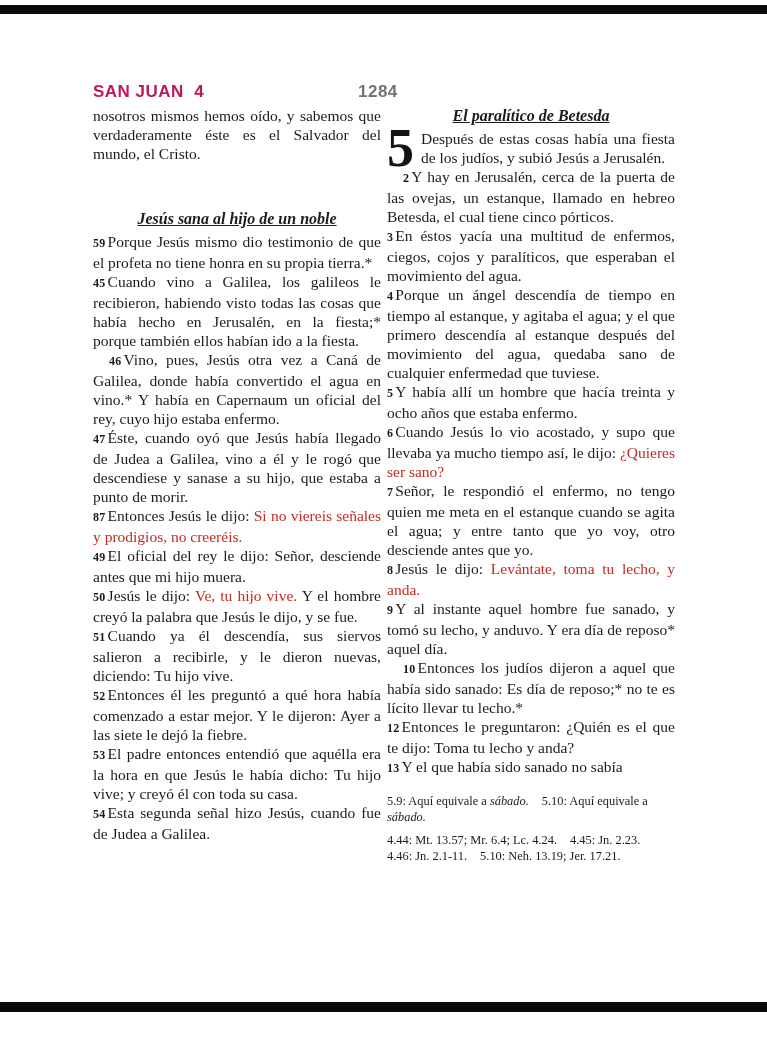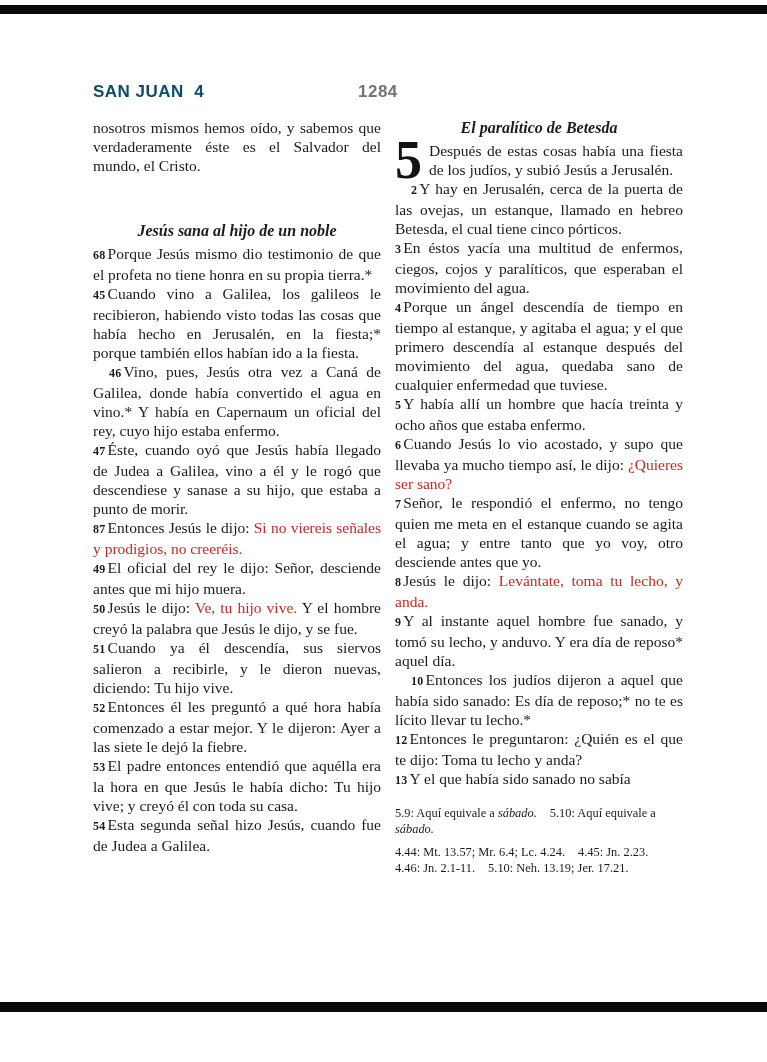--- a/index.html
+++ b/index.html
@@ -6,28 +6,28 @@
   body{
     width:767px;height:1062px;background:#ffffff;position:relative;overflow:hidden;
     font-family:"Liberation Serif", serif;color:#1b1b1b;
     -webkit-font-smoothing:antialiased;
   }
   .edge-bar{position:absolute;left:0;width:767px;background:#0a0a0a;}
   .edge-bar.top{top:5px;height:9px;}
   .edge-bar.bottom{top:1002px;height:10px;}
   .content{position:absolute;left:93px;top:82px;width:590px;}
   .header-row{position:relative;height:24px;font-family:"Liberation Sans", sans-serif;font-weight:bold;}
-  .book-title{position:absolute;left:0;top:0;font-size:17px;letter-spacing:.5px;white-space:pre;color:#0c4a6e;}
+  .book-title{position:absolute;left:0;top:0;font-size:17px;letter-spacing:.5px;white-space:pre;color:#be185d;}
   .page-number{position:absolute;left:265px;top:0;font-size:17px;letter-spacing:.5px;color:#737373;}
-  .cols{display:flex;gap:14px;margin-top:12px;}
+  .cols{display:flex;gap:6px;margin-top:0;}
   .col{width:288px;}
   p.verse{margin:0;text-align:justify;font-size:15.5px;line-height:19px;}
   p.verse.indent{text-indent:16px;}
   .vnum{font-weight:bold;font-size:12px;letter-spacing:.3px;padding-right:2px;}
-  .heading{font-weight:bold;font-style:italic;text-align:center;font-size:16px;line-height:20px;margin:0 0 3px 0;}
+  .heading{font-weight:bold;font-style:italic;text-align:center;font-size:16px;line-height:20px;margin:0 0 3px 0;text-decoration:underline;}
   .heading.spaced{margin-top:46px;}
   .red{color:#c32a21;}
   .dropcap{float:left;font-weight:bold;font-size:54px;line-height:37px;padding:1px 7px 0 0;color:#141414;}
   .footnotes{margin-top:16px;}
   p.fn{margin:0;font-size:12.4px;line-height:15.5px;text-align:left;}
   p.fn.gap-top{margin-top:8px;}
   p.fn b{font-weight:normal;}
   p.fn i{}
   .fn-gap{display:inline-block;width:13px;}
 </style>
@@ -39,21 +39,21 @@
 
 <div class="content">
   <div class="header-row">
     <span class="book-title">SAN JUAN  4</span>
     <span class="page-number">1284</span>
   </div>
   <div class="cols">
     <div class="col" id="col-left">
         <p class="verse"><span>nosotros mismos hemos oído, y sabemos que verdaderamente éste es el Salvador del mundo, el Cristo.</span></p>
         <div class="heading spaced">Jesús sana al hijo de un noble</div>
-        <p class="verse"><span class="vnum">68</span><span>Porque Jesús mismo dio testimonio de que el profeta no tiene honra en su propia tierra.*</span></p>
+        <p class="verse"><span class="vnum">59</span><span>Porque Jesús mismo dio testimonio de que el profeta no tiene honra en su propia tierra.*</span></p>
         <p class="verse"><span class="vnum">45</span><span>Cuando vino a Galilea, los galileos le recibieron, habiendo visto todas las cosas que había hecho en Jerusalén, en la fiesta;* porque también ellos habían ido a la fiesta.</span></p>
         <p class="verse indent"><span class="vnum">46</span><span>Vino, pues, Jesús otra vez a Caná de Galilea, donde había convertido el agua en vino.* Y había en Capernaum un oficial del rey, cuyo hijo estaba enfermo.</span></p>
         <p class="verse"><span class="vnum">47</span><span>Éste, cuando oyó que Jesús había llegado de Judea a Galilea, vino a él y le rogó que descendiese y sanase a su hijo, que estaba a punto de morir.</span></p>
         <p class="verse"><span class="vnum">87</span><span>Entonces Jesús le dijo: </span><span class="red">Si no viereis señales y prodigios, no creeréis.</span></p>
         <p class="verse"><span class="vnum">49</span><span>El oficial del rey le dijo: Señor, desciende antes que mi hijo muera.</span></p>
         <p class="verse"><span class="vnum">50</span><span>Jesús le dijo: </span><span class="red">Ve, tu hijo vive.</span><span> Y el hombre creyó la palabra que Jesús le dijo, y se fue.</span></p>
         <p class="verse"><span class="vnum">51</span><span>Cuando ya él descendía, sus siervos salieron a recibirle, y le dieron nuevas, diciendo: Tu hijo vive.</span></p>
         <p class="verse"><span class="vnum">52</span><span>Entonces él les preguntó a qué hora había comenzado a estar mejor. Y le dijeron: Ayer a las siete le dejó la fiebre.</span></p>
         <p class="verse"><span class="vnum">53</span><span>El padre entonces entendió que aquélla era la hora en que Jesús le había dicho: Tu hijo vive; y creyó él con toda su casa.</span></p>
         <p class="verse"><span class="vnum">54</span><span>Esta segunda señal hizo Jesús, cuando fue de Judea a Galilea.</span></p>

